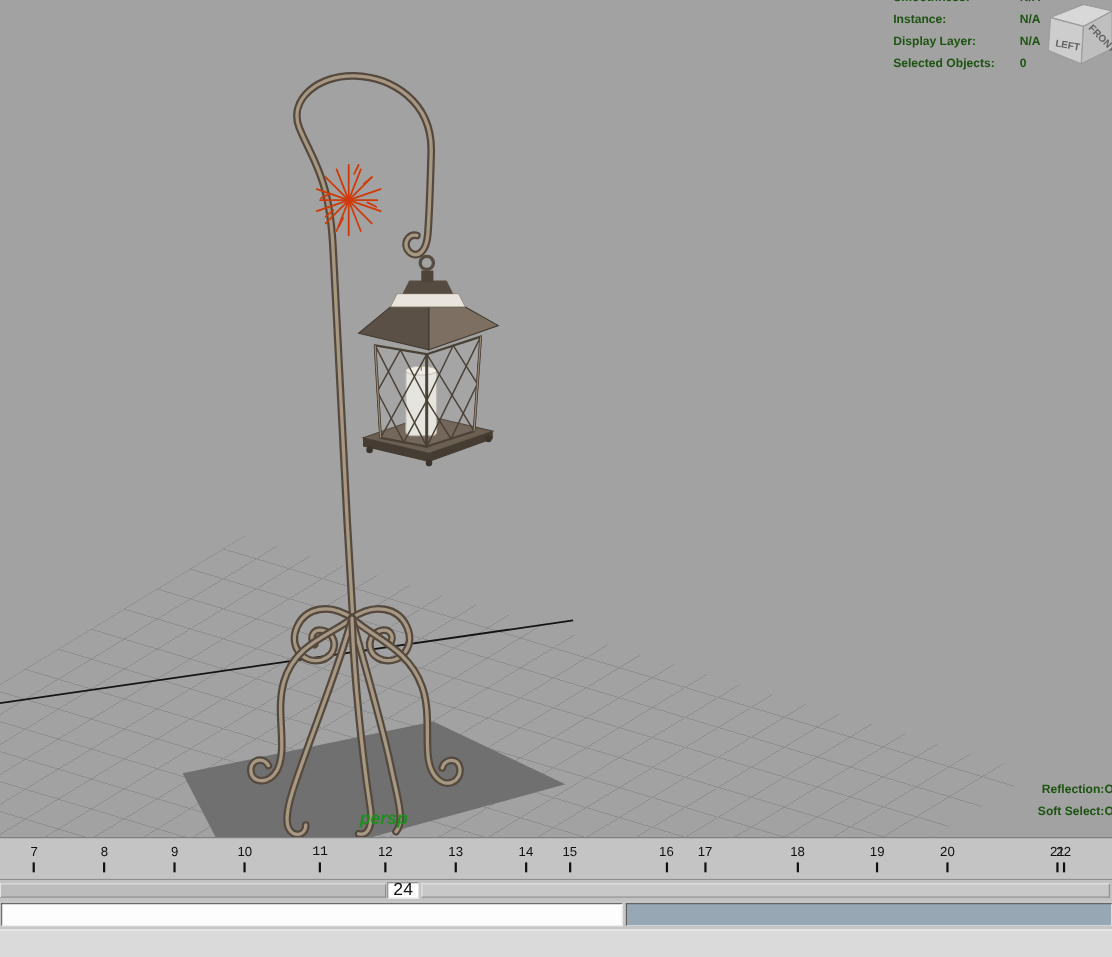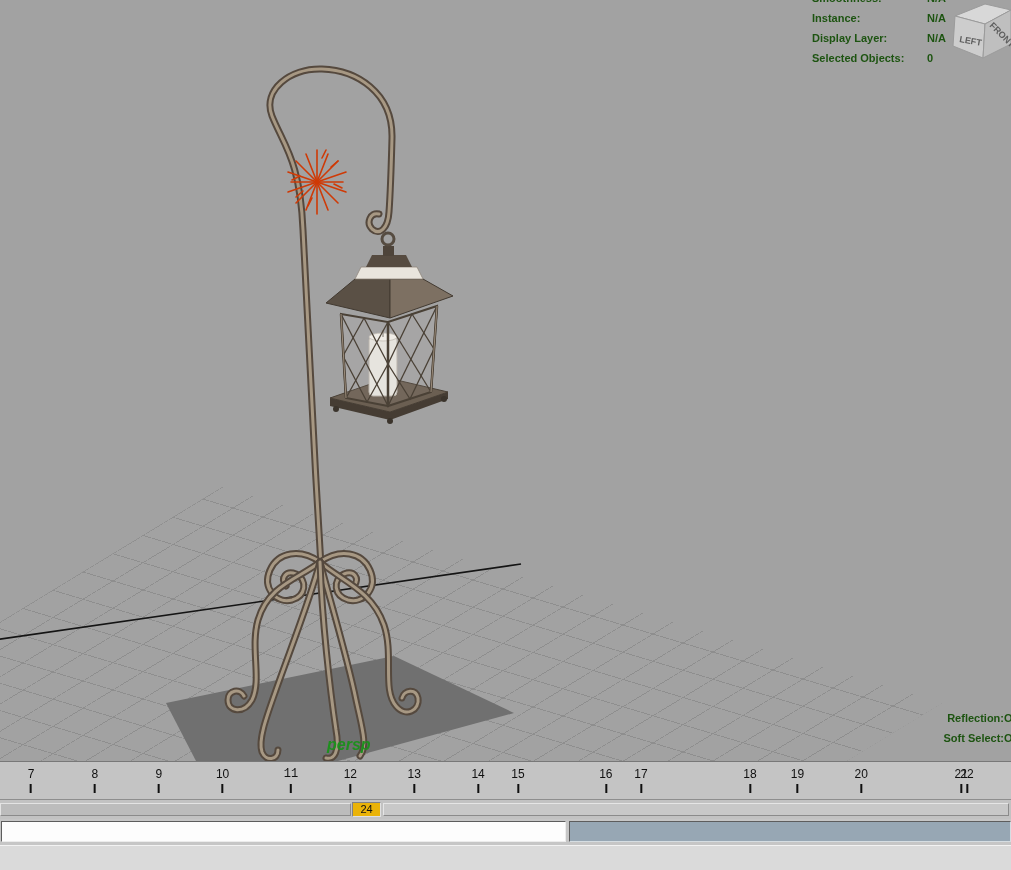--- a/index.html
+++ b/index.html
@@ -34,23 +34,23 @@
                background:var(--timeline-bg,#c4c4c4);border-top:1px solid #787878;overflow:hidden;}
   .frame-cell{position:absolute;top:5px;transform:translateX(-50%);text-align:center;}
   .frame-num{font-size:12px;color:#101010;}
   .frame-tick{width:2px;height:9px;background:#101010;margin:3px auto 0;}
 
   
   .range-row{position:absolute;left:0;top:799px;width:1011px;height:20px;
              background:#c2c2c2;border-top:1px solid #8e8e8e;}
   .range-left{position:absolute;left:0;top:3px;width:351px;height:13px;background:#bcbcbc;
               border:1px solid;border-color:#e3e3e3 #8b8b8b #8b8b8b #e3e3e3;}
-  .range-end-box{position:absolute;left:352px;top:2px;width:29px;height:15px;background:#eab308;
+  .range-end-box{position:absolute;left:352px;top:2px;width:29px;height:15px;background:#ffffff;
               border:1px solid;border-color:#828282 #e0e0e0 #e0e0e0 #828282;
-              font-size:11px;line-height:13px;text-align:center;color:#111;}
+              font-size:16px;line-height:13px;text-align:center;color:#111;}
   .range-right{position:absolute;left:383px;top:3px;right:2px;height:13px;background:#c8c8c8;
               border:1px solid;border-color:#e5e5e5 #8b8b8b #8b8b8b #e5e5e5;}
 
   
   .command-row{position:absolute;left:0;top:819px;width:1011px;height:26px;background:#c6c6c6;}
   .cmd-input{position:absolute;left:1px;top:2px;width:565px;height:21px;background:#fdfdfd;
              border:1px solid;border-color:#5d5d5d #ececec #ececec #5d5d5d;
              font:12px "Liberation Sans",sans-serif;padding:0 4px;}
   .cmd-result{position:absolute;left:569px;top:2px;right:0;height:21px;
               background:var(--command-result-bg,#97a7b4);
@@ -236,21 +236,21 @@
           <div class="frame-tick"></div>
         </div>
         <div class="frame-cell" style="left: 605.83px;">
           <div class="frame-num">16</div>
           <div class="frame-tick"></div>
         </div>
         <div class="frame-cell" style="left: 641px;">
           <div class="frame-num">17</div>
           <div class="frame-tick"></div>
         </div>
-        <div class="frame-cell" style="left: 750px;">
+        <div class="frame-cell" style="left: 725px;">
           <div class="frame-num">18</div>
           <div class="frame-tick"></div>
         </div>
         <div class="frame-cell" style="left: 797.44px;">
           <div class="frame-num">19</div>
           <div class="frame-tick"></div>
         </div>
         <div class="frame-cell" style="left: 861.31px;">
           <div class="frame-num">20</div>
           <div class="frame-tick"></div>

